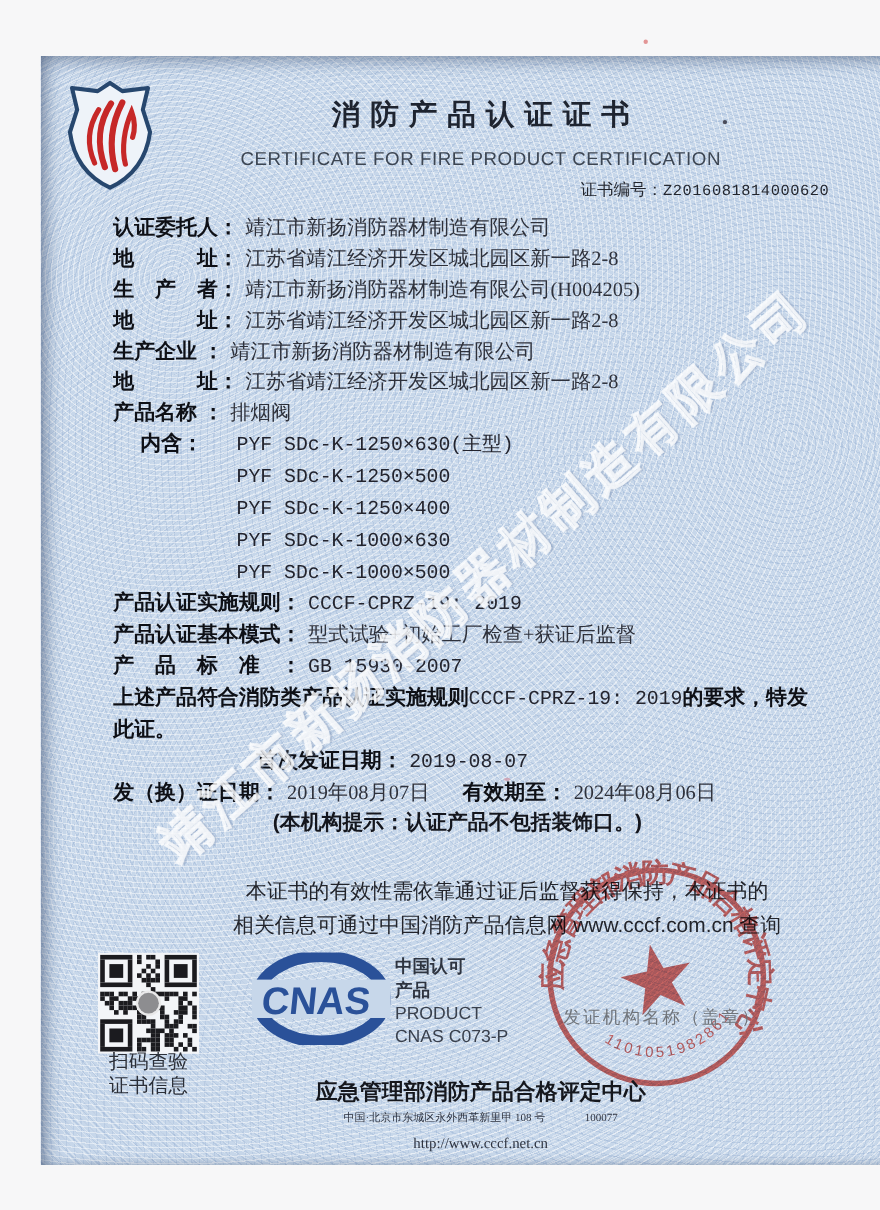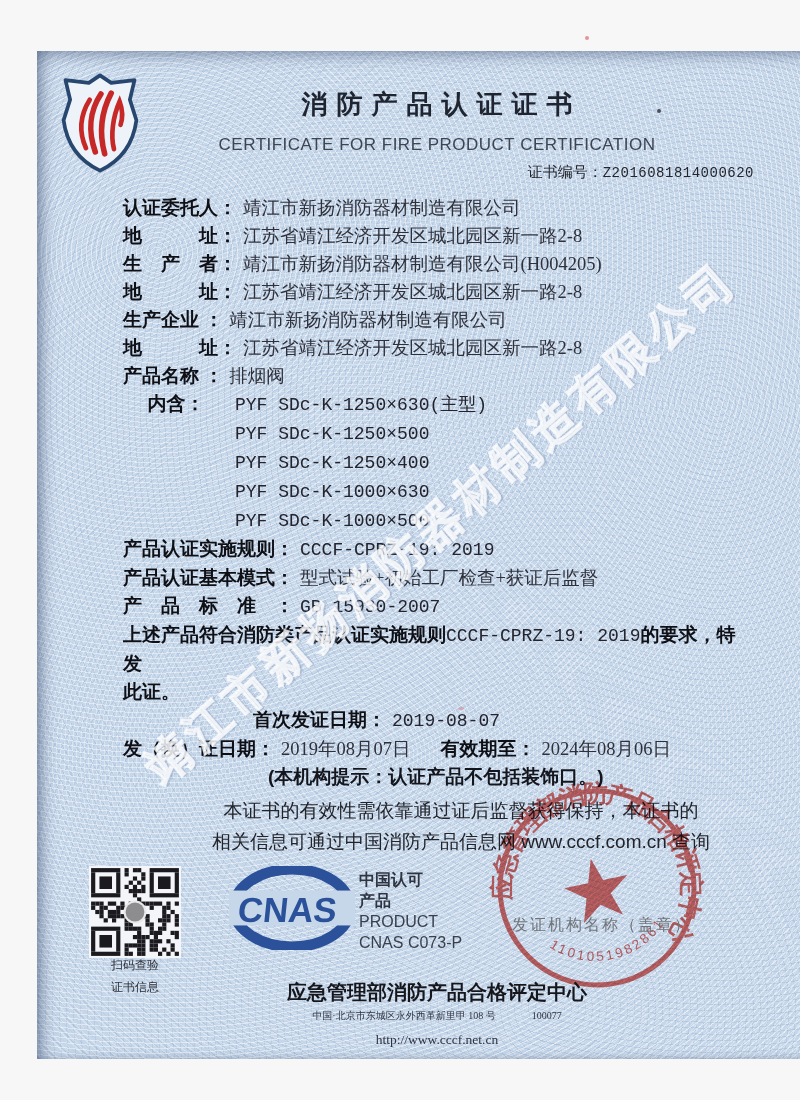--- a/index.html
+++ b/index.html
@@ -38,21 +38,21 @@
   }
   .certno .cn-label{font-family:Liberation Serif, serif;}
   .mono{font-family:"Liberation Mono","DejaVu Sans Mono",monospace;}
   .certno .cn-value{font-size:14px;letter-spacing:.5px;}
 
   
   .flow{
     position:absolute;left:66px;top:143px;width:648px;
     font-size:19px;line-height:28px;color:#14161d;
   }
-  .line{white-space:nowrap;margin-left:20px;}
+  .line{white-space:nowrap;}
   .lbl{font-weight:bold;color:#0e1016;white-space:pre;margin-right:6px;}
   .val{font-family:"Liberation Serif","DejaVu Serif",serif;font-size:18.5px;color:#2e313b;}
   .val.mono{font-family:"Liberation Mono","DejaVu Sans Mono",monospace;font-size:18px;color:#23242e;}
   .ind{display:inline-block;width:106px;text-align:center;margin-right:6px;}
   .pl{padding-left:112px;}
   .d1{padding-left:130px;}
   .note-line{padding-left:145px;font-weight:bold;}
   .gap30{display:inline-block;width:30px;}
   .wrapline{white-space:normal;}
   .stmt-b{font-weight:bold;color:#0e1016;}
@@ -60,21 +60,21 @@
   
   .notice{
     position:absolute;left:0;top:744px;width:100%;text-align:center;
     font-size:19px;line-height:31px;color:#22242b;padding-left:24px;
   }
 
   
   .qr{position:absolute;left:52px;top:815px;width:92px;height:92px;}
   .qr-caption{
     position:absolute;left:40px;top:903px;width:116px;text-align:center;
-    font-size:12px;line-height:22px;color:#2b2f38;font-family:"Liberation Serif","DejaVu Serif",serif;
+    font-size:18px;line-height:22px;color:#2b2f38;font-family:"Liberation Serif","DejaVu Serif",serif;
   }
   .cnas-logo{position:absolute;left:192px;top:815px;width:126px;height:84px;}
   .cnas-lines{position:absolute;left:322px;top:818px;font-size:16px;line-height:21px;color:#39404d;}
   .cnas-lines .l0,.cnas-lines .l1{font-weight:bold;color:#2e3440;}
   .stamp{
     position:absolute;left:452px;top:729px;width:216px;height:216px;
     transform:rotate(-12deg);mix-blend-mode:multiply;opacity:.9;
   }
   .stamp-hint{
     position:absolute;left:440px;top:864px;width:250px;text-align:center;

